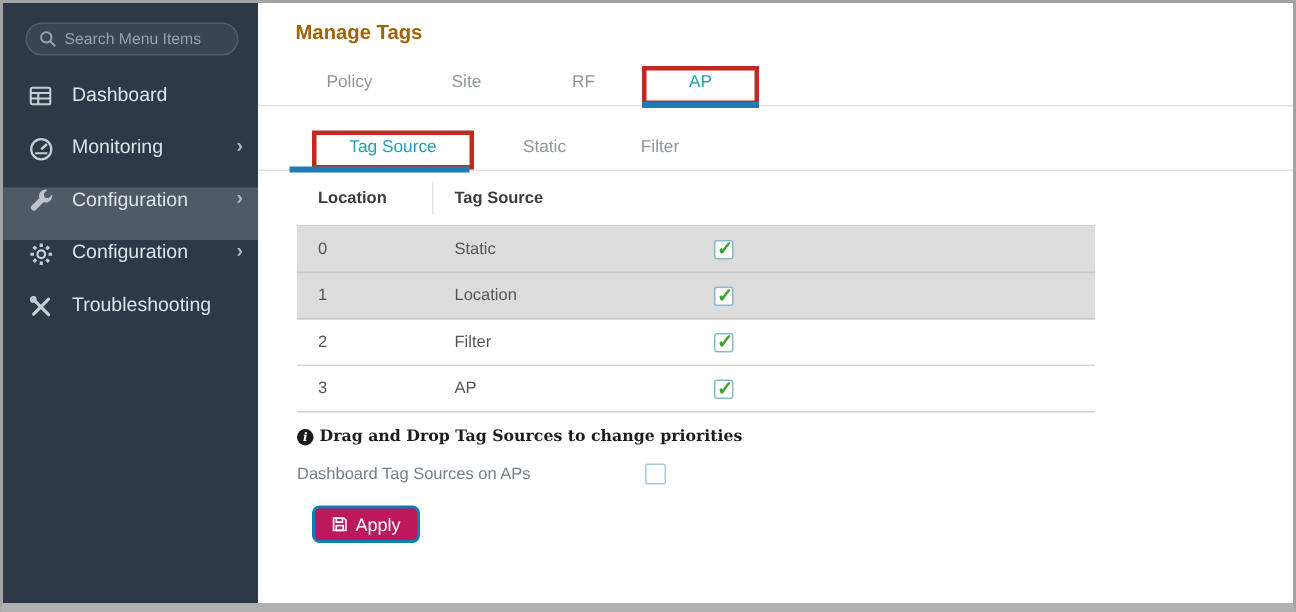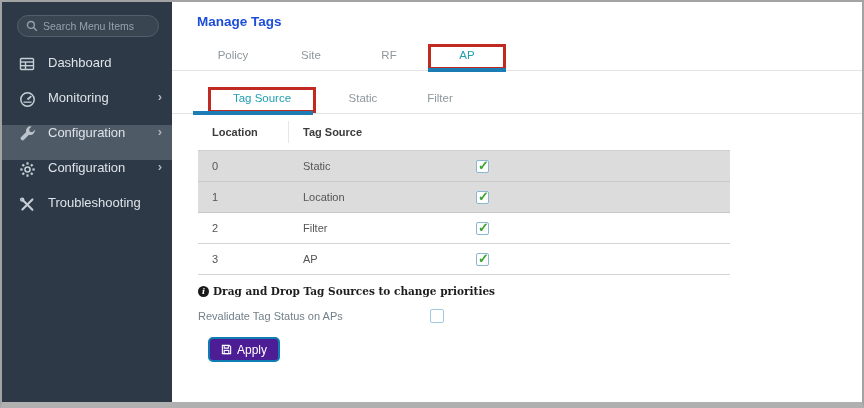--- a/index.html
+++ b/index.html
@@ -57,21 +57,21 @@
 
   
   .content {
     position:absolute; left:170px; top:0; right:0; bottom:0;
     background:#fff;
   }
   .page-title {
     margin:12px 0 0 25px;
     font-size:13.5px;
     font-weight:bold;
-    color:#1d4ed8;
+    color:#a16207;
   }
 
   
   .tabs {
     position:relative;
     margin-top:15px;
     padding-left:22px;
     border-bottom:1px solid #e3e3e3;
     display:flex;
   }
@@ -184,21 +184,21 @@
     display:flex; align-items:center;
     font-size:11px; color:#73808a;
   }
   .revalidate-row .label { width:232px; }
   .revalidate-row .checkbox { width:14px; height:14px; border-color:#a2cadf; }
 
   
   .apply-btn {
     margin:14px 0 0 36px;
     width:72px; height:25px;
-    background:#4c1d95;
+    background:#be185d;
     border:2px solid #0f7db3;
     border-radius:5px;
     color:#fff; font-size:12px;
     font-family:"Liberation Sans", sans-serif;
     display:flex; align-items:center; justify-content:center; gap:5px;
     cursor:pointer;
   }
 </style>
 </head>
 <body>
@@ -328,21 +328,21 @@
         <div class="col-status"><span class="checkbox status-check" data-checked="true"></span></div>
       </div>
     </div>
 
     <div class="note-line">
       <span class="info-icon">i</span>
       <span>Drag and Drop Tag Sources to change priorities</span>
     </div>
 
     <div class="revalidate-row">
-      <span class="label">Revalidate Tag Status on APs</span>
+      <span class="label">Dashboard Tag Sources on APs</span>
       <span class="checkbox" data-checked="false"></span>
     </div>
 
     <button class="apply-btn">
       <svg width="11" height="11" viewBox="0 0 12 12" fill="none" stroke="#fff" stroke-width="1.2">
         <path d="M1.5 1.5 h7.5 l1.5 1.5 v7.5 h-9 z"></path>
         <path d="M3.5 1.5 v3 h4.5 v-3"></path>
         <rect x="3.5" y="7" width="5" height="3.5"></rect>
       </svg>
       <span>Apply</span>

